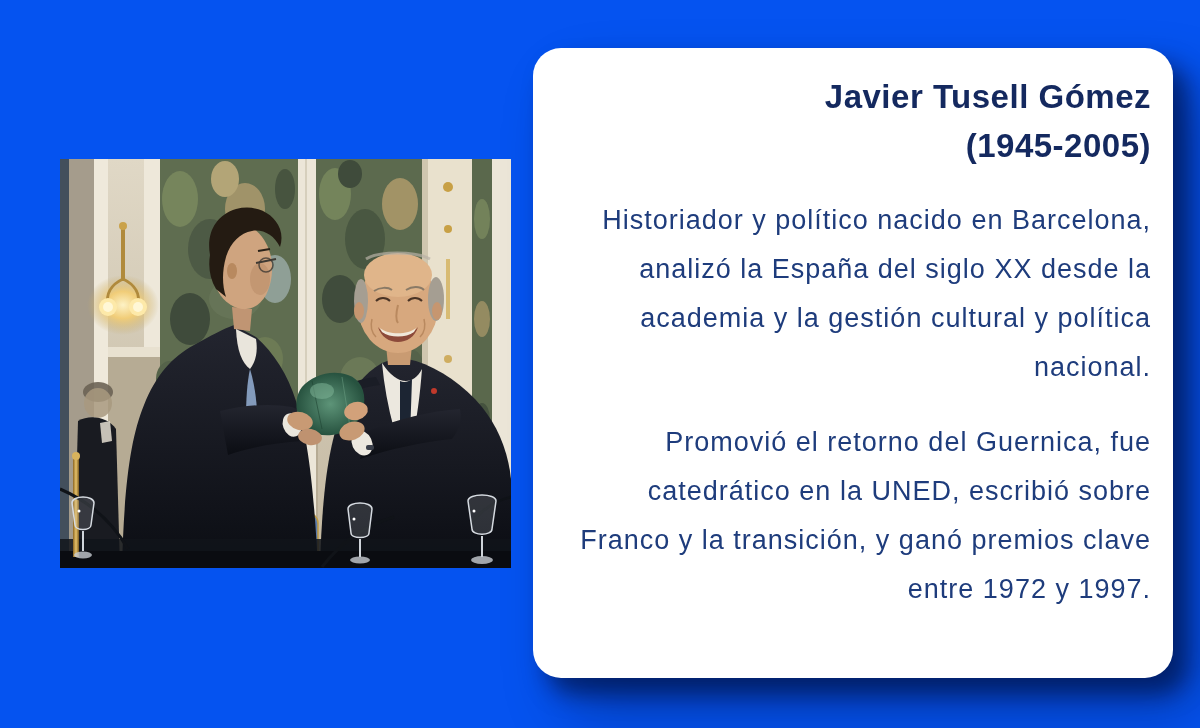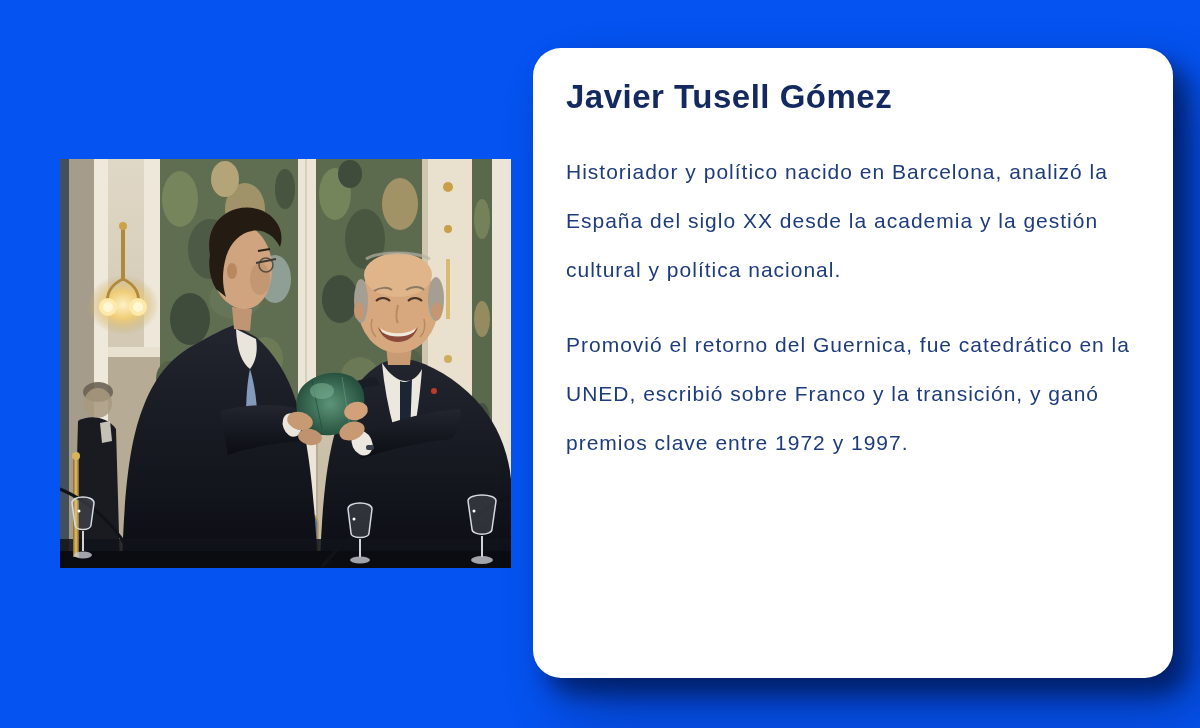--- a/index.html
+++ b/index.html
@@ -2,21 +2,21 @@
 <html><head>
 <meta charset="utf-8">
 <style>
   html, body { margin: 0; padding: 0; }
   body {
     width: 1200px; height: 728px;
     background: #0553F0;
     font-family: "Liberation Sans", "DejaVu Sans", sans-serif;
     overflow: hidden;
   }
-  .stage { position: relative; width: 1200px; height: 728px; }
+  .stage { position: relative; width: 1200px; height: 728px; text-align: right; }
 
   .photo {
     position: absolute; left: 60px; top: 159px;
     width: 451px; height: 409px; margin: 0;
     overflow: hidden;
   }
   .photo svg { display: block; width: 451px; height: 409px; }
 
   .card {
     position: absolute; left: 533px; top: 48px;
@@ -29,21 +29,21 @@
                 30px 34px 60px 0 rgba(1,10,45,.33);
   }
   .card h1 {
     margin: 0; max-width: 585px;
     font-size: 33px; font-weight: bold;
     line-height: 49px; letter-spacing: .5px;
     color: #14295f;
   }
   .card p.bio {
     margin: 26px 0 0; max-width: 585px;
-    font-size: 21px; line-height: 49px; letter-spacing: 1px;
+    font-size: 27px; line-height: 49px; letter-spacing: 1px;
     color: #1e3c7c;
   }
 </style>
 </head>
 <body>
 
 <div class="stage">
 
   <figure class="photo" role="img" aria-label="Fotografía de una ceremonia: dos hombres con traje oscuro intercambian un trofeo de piedra verde en un salón con tapices verdes, molduras blancas y un aplique dorado encendido; en primer plano copas, micrófonos y el respaldo azul de una silla.">
     <svg viewBox="0 0 451 409" xmlns="http://www.w3.org/2000/svg">
@@ -234,18 +234,19 @@
         <path d="M422 377 L422 398" stroke="#cfd4da" stroke-width="2"></path>
         <ellipse cx="422" cy="401" rx="11" ry="4" fill="#c7ccd2" opacity=".8"></ellipse>
         <circle cx="414" cy="352" r="1.5" fill="#ffffff"></circle>
       </g>
     </svg>
   </figure>
 
   <section class="card">
     <h1>
       <span>Javier Tusell Gómez</span><br>
+      <span>(1945-2005)</span>
     </h1>
     <p class="bio">Historiador y político nacido en Barcelona, analizó la España del siglo XX desde la academia y la gestión cultural y política nacional.</p>
     <p class="bio">Promovió el retorno del Guernica, fue catedrático en la UNED, escribió sobre Franco y la transición, y ganó premios clave entre 1972 y 1997.</p>
   </section>
 
 </div>
 
 </body></html>

